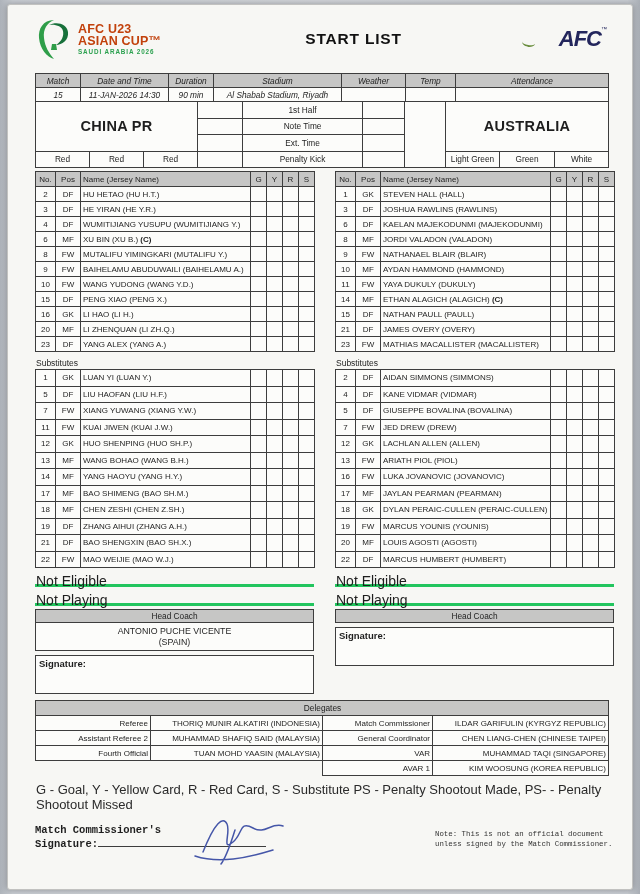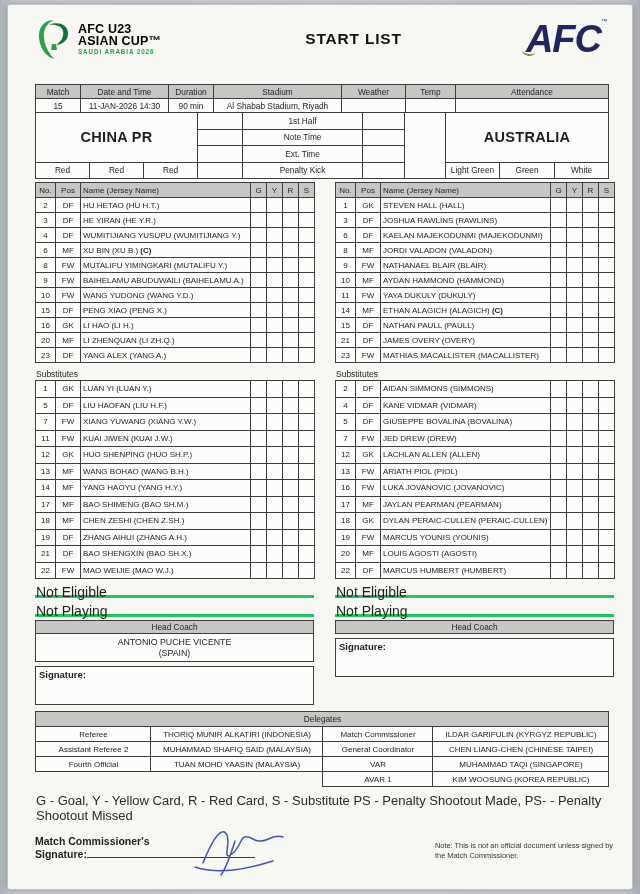--- a/index.html
+++ b/index.html
@@ -14,35 +14,35 @@
   .paper {
     position: absolute; left: 7px; top: 4px; width: 626px; height: 886px;
     background: #f7f7f4; border: 1px solid #c2c2c0; border-radius: 3px;
     box-shadow: 0 0 7px rgba(0,0,0,.30);
     padding: 6px 25px 0 27px;
   }
   
   .hdr { display: flex; align-items: center; height: 56px; }
   .tourn { display: flex; align-items: center; gap: 5px; width: 185px; }
   .tourn-text { line-height: 1.02; }
-  .tourn-l1, .tourn-l2 { font-weight: bold; font-size: 12.5px; color: #000000; letter-spacing: .2px; }
+  .tourn-l1, .tourn-l2 { font-weight: bold; font-size: 12.5px; color: #c2410c; letter-spacing: .2px; }
   .tourn-l3 { font-weight: bold; font-size: 6.3px; color: #2aa04e; letter-spacing: .9px; margin-top: 1px; }
   .title { flex: 1; text-align: center; font-size: 15.5px; font-weight: bold; letter-spacing: .8px; color: #111; }
   .afc-wrap { width: 120px; text-align: right; position: relative; }
-  .afc-word { font-size: 38px; font-weight: 900; font-style: italic; color: #23265c; letter-spacing: -1px; }
+  .afc-word { font-size: 22px; font-weight: 900; font-style: italic; color: #23265c; letter-spacing: -1px; }
   .afc-tm { font-size: 6px; color: #23265c; vertical-align: top; }
   .afc-swoosh { position: absolute; right: 72px; bottom: 5px; width: 13px; height: 6px;
     border-bottom: 2.5px solid #6b8f3f; border-radius: 0 0 70% 70%/0 0 100% 100%; transform: rotate(8deg); }
   
   table { border-collapse: collapse; table-layout: fixed; }
   td, th { border: 1px solid #3d3d3d; font-size: 8.3px; font-weight: normal;
     text-align: center; vertical-align: middle; padding: 0 2px; overflow: hidden; background: #fcfcfa; }
   th.gray, td.gray { background: #c6c6c5; }
   
-  .minfo { width: 573px; margin-top: 17px; }
+  .minfo { width: 573px; margin-top: 6px; font-style: italic; }
   .minfo tr { height: 14px; }
   
   .teams { width: 573px; margin-top: -1px; }
   .teams tr { height: 16.5px; }
   .team-name { font-size: 14.5px; font-weight: bold; letter-spacing: .3px; }
   .kitcell { font-size: 8.3px; }
   .pbox { background: #fcfcfa; }
   .pspacer { background: #fcfcfa; }
   
   .cols { display: flex; gap: 21px; margin-top: 3px; }
@@ -61,25 +61,25 @@
   
   .coach-table { width: 279px; margin-top: 3px; }
   .coach-table .bar { height: 13px; font-size: 8.3px; }
   .coach-table .nm { height: 28px; font-size: 8.8px; line-height: 1.25; }
   .sig-table { width: 279px; margin-top: 4px; }
   .sig-table td { height: 38px; text-align: left; vertical-align: top; font-size: 9.5px; font-weight: bold; padding: 2px 0 0 3px; }
   
   .delegates { width: 573px; margin-top: 6px; }
   .delegates tr { height: 15px; }
   .delegates .bar { height: 13px; font-size: 8.3px; }
-  .delegates td { text-align: center; padding-left: 3px; font-size: 8px; }
+  .delegates td { text-align: right; padding-left: 3px; font-size: 8px; }
   .delegates td.ghost { border: none; background: transparent; }
   
   .legend { font-size: 13px; color: #2a2a2a; margin: 6px 0 0 1px; }
-  .commish { position: relative; margin-top: 12px; height: 52px; }
+  .commish { position: relative; margin-top: 12px; height: 52px; font-family: Liberation Mono, monospace; }
   .commish-label { font-size: 10.5px; font-weight: bold; line-height: 1.25; }
   .sig-line { display: inline-block; width: 168px; border-bottom: 1px solid #3d3d3d; height: 10px; }
   .handsig { position: absolute; left: 140px; top: -16px; }
   .note { position: absolute; left: 400px; top: 6px; width: 180px; font-size: 7.4px; color: #333; line-height: 1.3; }
 </style>
 </head>
 <body>
 
 <div class="paper">
 

